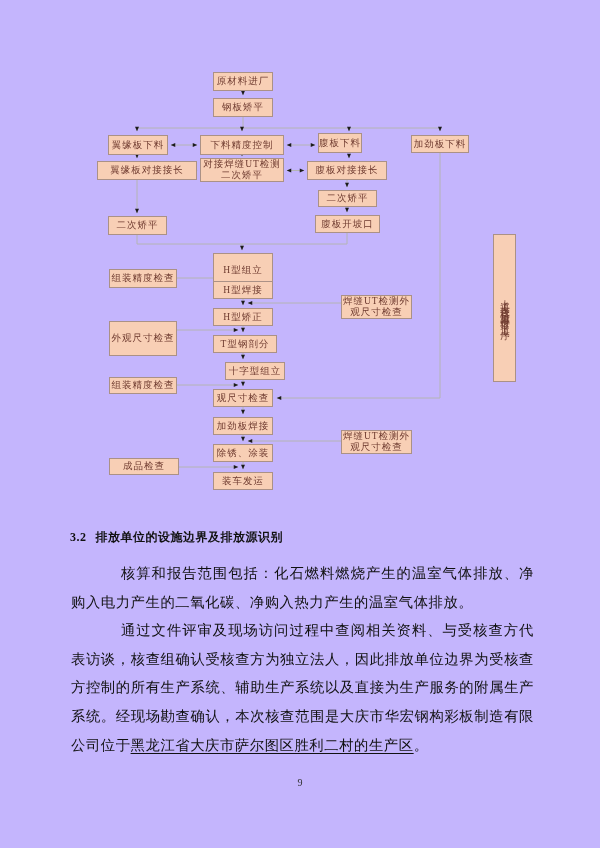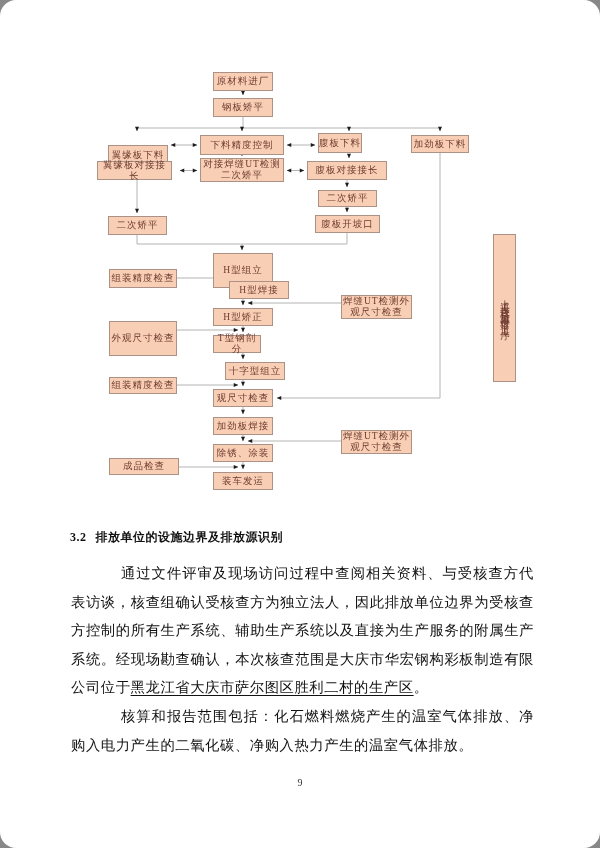--- a/index.html
+++ b/index.html
@@ -7,24 +7,23 @@
     --node-border:#ab9186;
     --node-text:#6e3a2f;
     --connector:#b4b4b4;
     --arrowhead:#1c1c1c;
   }
   html,body{margin:0;padding:0;background:#888;}
   .page{
     position:relative;
     width:600px;height:848px;
     margin:0 auto;
-    background:#ffffff;
+    background:#c4b5fd;
     font-family:"Liberation Serif","DejaVu Serif",serif;
     overflow:hidden;
-    border-radius:16px;
   }
   .flowchart{position:absolute;inset:0;}
   .connectors{position:absolute;left:0;top:0;pointer-events:none;}
   .node{
     position:absolute;
     box-sizing:border-box;
     background:var(--node-fill);
     border:1px solid var(--node-border);
     color:var(--node-text);
     font-size:9.5px;
@@ -129,57 +128,57 @@
 
         <path marker-start="url(#arr)" marker-end="url(#arr)" d="M171,145 H197"></path>
         <path marker-start="url(#arr)" marker-end="url(#arr)" d="M287,145 H315"></path>
         <path marker-start="url(#arr)" marker-end="url(#arr)" d="M180,170.5 H197"></path>
         <path marker-start="url(#arr)" marker-end="url(#arr)" d="M287,170.5 H304"></path>
       </g>
     </svg>
 
     <div class="node" style="left:213px;top:72px;width:60px;height:19px">原材料进厂</div>
     <div class="node" style="left:213px;top:98px;width:60px;height:19px">钢板矫平</div>
-    <div class="node" style="left:108px;top:145px;width:60px;height:20px">翼缘板下料</div>
+    <div class="node" style="left:108px;top:135px;width:60px;height:20px">翼缘板下料</div>
     <div class="node" style="left:200px;top:135px;width:84px;height:20px">下料精度控制</div>
     <div class="node" style="left:318px;top:133px;width:44px;height:20px">腹板下料</div>
     <div class="node" style="left:411px;top:135px;width:58px;height:18px">加劲板下料</div>
-    <div class="node" style="left:97px;top:161px;width:75px;height:19px">翼缘板对接接长</div>
+    <div class="node" style="left:97px;top:161px;width:100px;height:19px">翼缘板对接接长</div>
     <div class="node" style="left:200px;top:158px;width:84px;height:24px">对接焊缝UT检测
 二次矫平</div>
     <div class="node" style="left:307px;top:161px;width:80px;height:19px">腹板对接接长</div>
     <div class="node" style="left:318px;top:190px;width:59px;height:17px">二次矫平</div>
     <div class="node" style="left:315px;top:215px;width:65px;height:18px">腹板开坡口</div>
     <div class="node" style="left:108px;top:216px;width:59px;height:19px">二次矫平</div>
     <div class="node" style="left:213px;top:253px;width:60px;height:35px">H型组立</div>
     <div class="node" style="left:109px;top:269px;width:68px;height:19px">组装精度检查</div>
-    <div class="node" style="left:229px;top:281px;width:60px;height:18px">H型焊接</div>
+    <div class="node" style="left:213px;top:281px;width:60px;height:18px">H型焊接</div>
     <div class="node" style="left:341px;top:295px;width:71px;height:24px">焊缝UT检测外
 观尺寸检查</div>
     <div class="node" style="left:213px;top:308px;width:60px;height:18px">H型矫正</div>
     <div class="node" style="left:109px;top:321px;width:68px;height:35px">外观尺寸检查</div>
-    <div class="node" style="left:213px;top:335px;width:48px;height:18px">T型钢剖分</div>
+    <div class="node" style="left:213px;top:335px;width:64px;height:18px">T型钢剖分</div>
     <div class="node" style="left:225px;top:362px;width:60px;height:18px">十字型组立</div>
     <div class="node" style="left:109px;top:377px;width:68px;height:17px">组装精度检查</div>
     <div class="node" style="left:213px;top:389px;width:60px;height:18px">观尺寸检查</div>
     <div class="node" style="left:213px;top:417px;width:60px;height:18px">加劲板焊接</div>
     <div class="node" style="left:341px;top:430px;width:71px;height:24px">焊缝UT检测外
 观尺寸检查</div>
     <div class="node" style="left:213px;top:444px;width:60px;height:18px">除锈、涂装</div>
     <div class="node" style="left:109px;top:458px;width:70px;height:17px">成品检查</div>
     <div class="node" style="left:213px;top:472px;width:60px;height:18px">装车发运</div>
 
     <div class="node vertical" style="left:493px;top:234px;width:23px;height:148px">上道工序合格后方可进行下一道工序</div>
   </div>
 
 
   <div class="heading">
     <span class="sec-num">3.2</span><span>排放单位的设施边界及排放源识别</span>
   </div>
 
   <div class="bodytext">
+    <p>核算和报告范围包括：化石燃料燃烧产生的温室气体排放、净购入电力产生的二氧化碳、净购入热力产生的温室气体排放。</p>
     <p><span>通过文件评审及现场访问过程中查阅相关资料、与受核查方代表访谈，核查组确认受核查方为独立法人，因此排放单位边界为受核查方控制的所有生产系统、辅助生产系统以及直接为生产服务的附属生产系统。经现场勘查确认，本次核查范围是大庆市华宏钢构彩板制造有限公司位于</span><u>黑龙江省大庆市萨尔图区胜利二村的生产区</u><span>。</span></p>
-    <p>核算和报告范围包括：化石燃料燃烧产生的温室气体排放、净购入电力产生的二氧化碳、净购入热力产生的温室气体排放。</p>
   </div>
 
   <div class="page-number">9</div>
 
 </div>
 
 </body></html>

